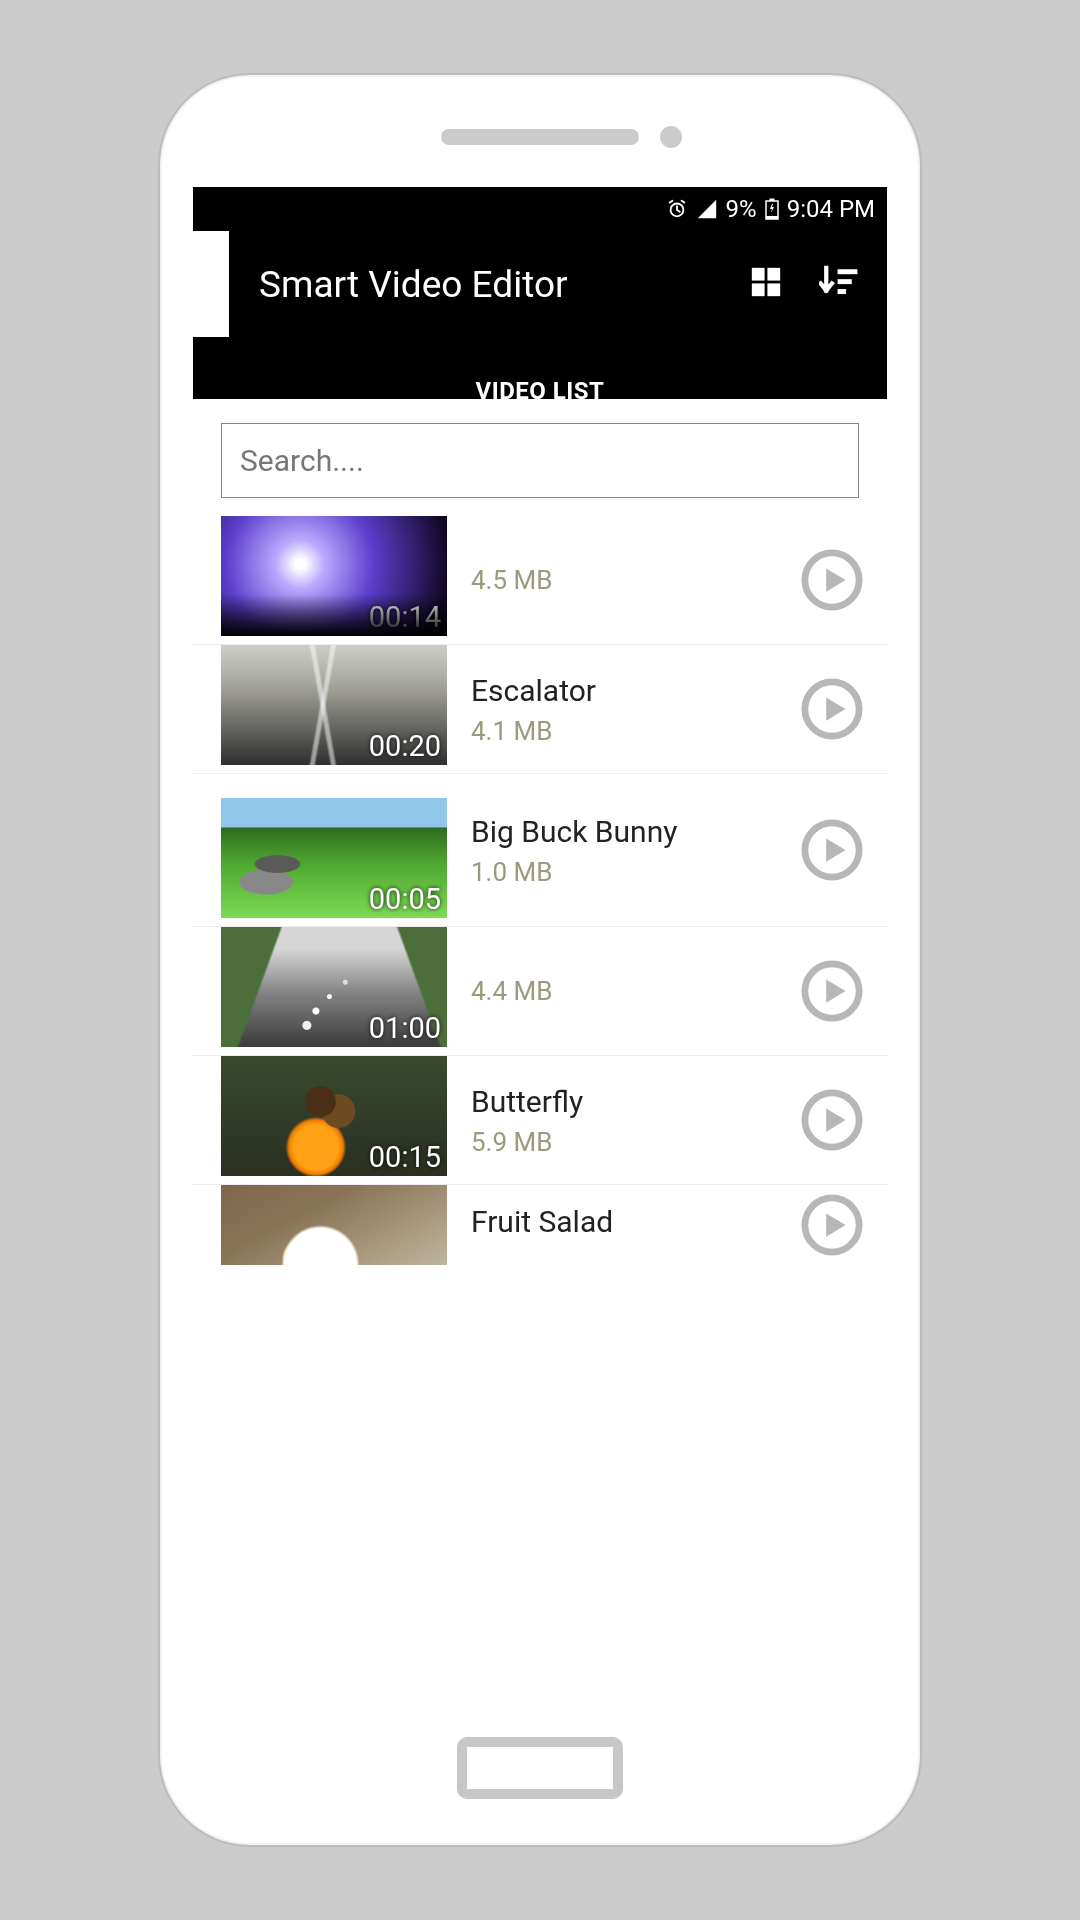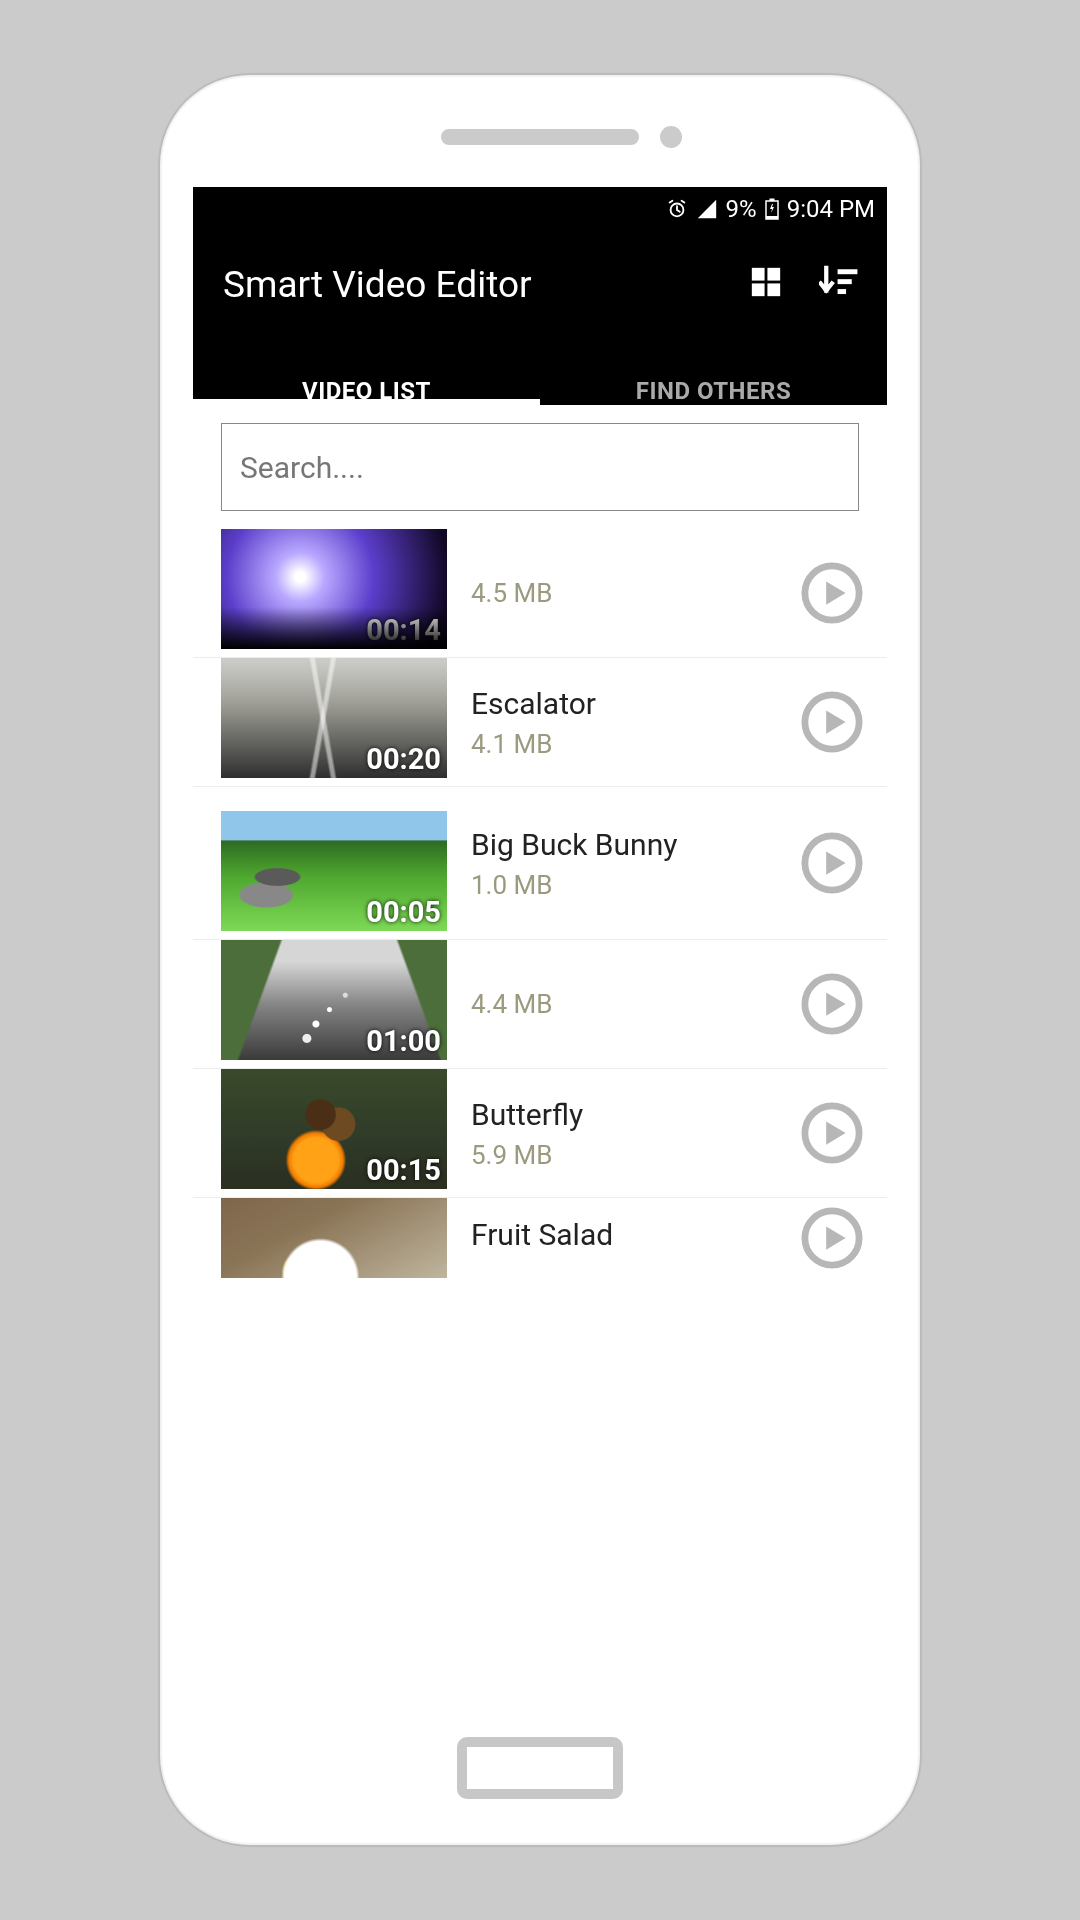--- a/index.html
+++ b/index.html
@@ -69,20 +69,21 @@
     }
     .status-bar svg { display: block; }
     .app-bar {
       background: #000;
       color: #fff;
       height: 106px;
       display: flex;
       align-items: center;
       justify-content: space-between;
       padding: 0 28px 0 30px;
+      margin-left: 36px;
     }
     .app-title { font-size: 37px; font-weight: 400; }
     .app-actions { display: flex; gap: 36px; align-items: center; }
     .tabs {
       background: #000;
       display: flex;
       height: 68px;
       align-items: flex-end;
     }
     .tab {
@@ -106,21 +107,21 @@
       right: 0;
       height: 6px;
       background: #fff;
     }
     .search-wrap {
       padding: 18px 28px 18px 28px;
       background: #fff;
     }
     .search-input {
       width: 100%;
-      height: 88px;
+      height: 75px;
       border: 1.5px solid #888;
       font-size: 30px;
       padding: 0 18px;
       color: #b91c1c;
       outline: none;
     }
     .search-input::placeholder { color: #777; }
     .list {
       background: #fff;
     }
@@ -136,21 +137,21 @@
       position: relative;
       flex: none;
       margin: 0 24px 8px 28px;
     }
     .thumb-duration {
       position: absolute;
       bottom: 2px;
       right: 6px;
       color: #fff;
       font-size: 29px;
-      font-weight: 700;
+      font-weight: 400;
       text-shadow: 0 0 4px rgba(0,0,0,.9);
     }
     .meta { flex: 1; display: flex; flex-direction: column; gap: 8px; }
     .title { font-size: 30px; color: #222; }
     .size { font-size: 26px; color: #9b997e; }
     .play {
       width: 62px;
       height: 62px;
       flex: none;
       display:flex;align-items:center;justify-content:center;
@@ -260,21 +261,20 @@
               <rect x="13" y="3" width="14" height="3.5"></rect>
               <rect x="13" y="10" width="10" height="3.5"></rect>
               <rect x="13" y="17" width="6" height="3.5"></rect>
             </svg>
         </span>
       </div>
     </div>
 
     <div class="tabs" id="tabs">
         <div class="tab active">VIDEO LIST</div>
-        <div class="tab">FIND OTHERS</div>
       </div>
 
     <div class="search-wrap">
       <input class="search-input" type="text" placeholder="Search...." style="">
     </div>
 
     <div class="list" id="list">
         <div class="row">
           <div class="thumb concert">
             <div class="thumb-duration">00:14</div>

